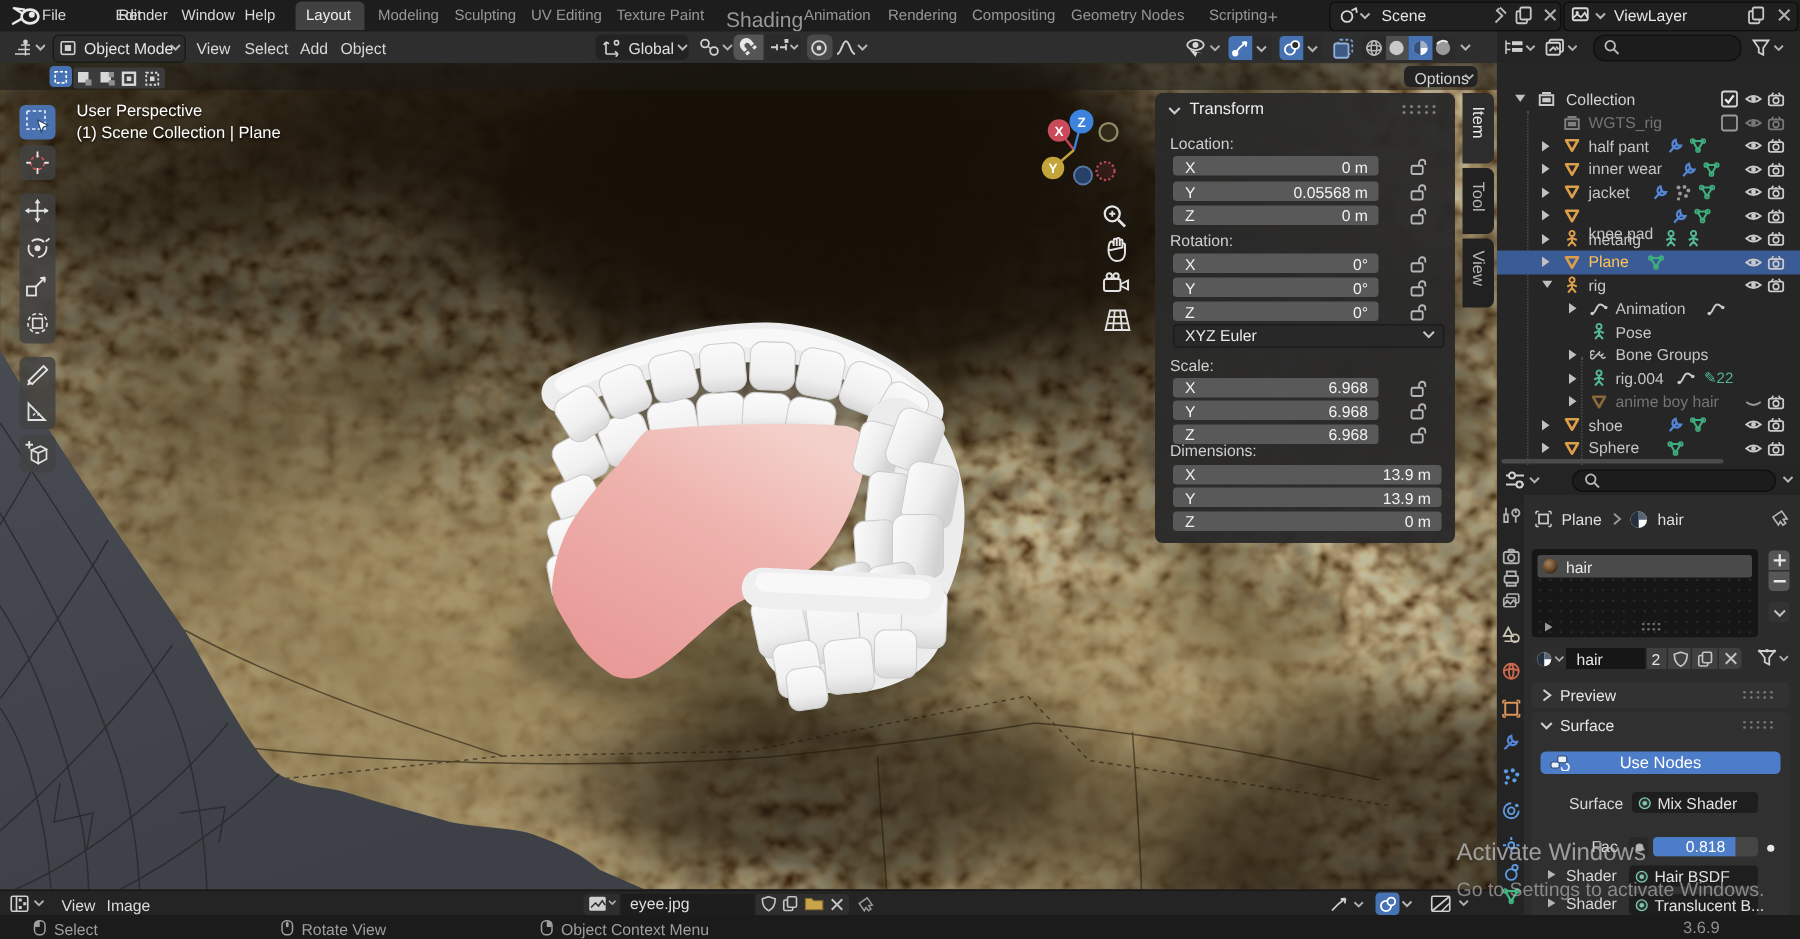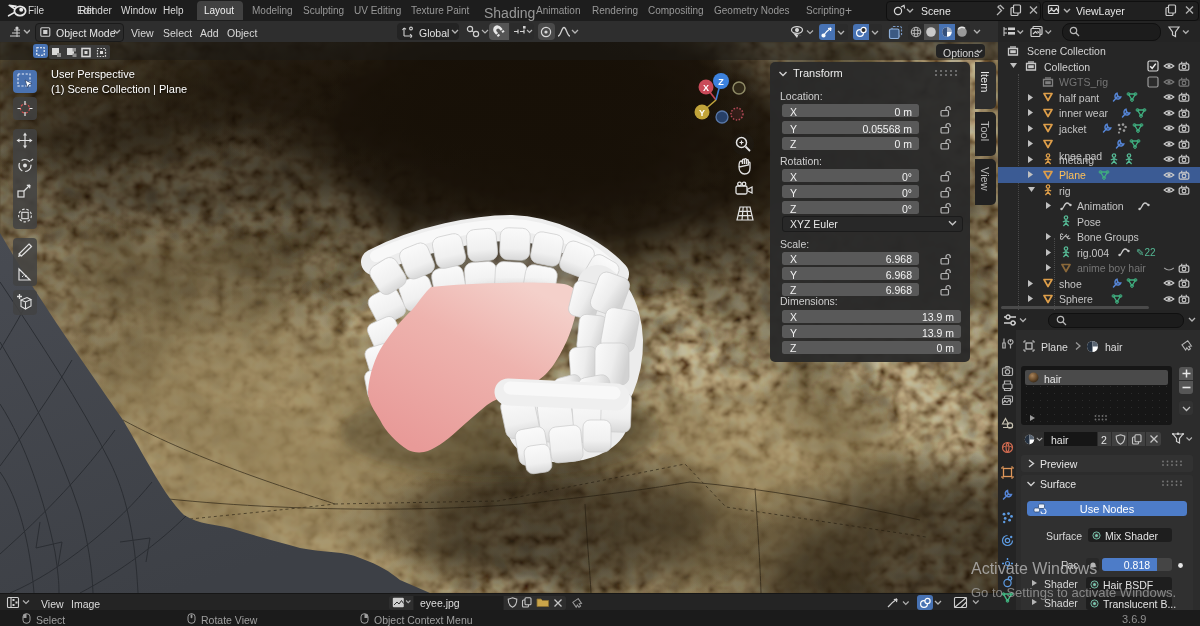--- a/index.html
+++ b/index.html
@@ -713,26 +713,20 @@
         </g>
     <g id="i-unchk">
           <rect x="1" y="1" width="10" height="10" rx="1.5" fill="#2b2b2b" stroke="#9a9a9a" stroke-width="1.2"></rect>
         </g>
   </defs>
     </svg>
 
   <div class="ab" style="left:20px;top:32px;width:1px;height:256px;border-left:1px dotted #4a4a4a;"></div>
   <div class="ab" style="left:56px;top:196px;width:1px;height:80px;border-left:1px dotted #4a4a4a;"></div>
 
-  <div class="orow" style="top:1px;">
-    <svg class="oi" style="left:9px;">
-        <use href="#i-coll"></use>
-      </svg>
-      <span class="t" style="left:29px;color:#d2d2d2;">Scene Collection</span>
-  </div>
   <div class="orow" style="top:32px;">
     <svg class="oi" style="left:44px;opacity:0.55;">
         <use href="#i-coll"></use>
       </svg>
       <span class="t" style="left:61px;color:#757575;">WGTS_rig</span>
     <svg class="oi" style="left:149px;">
         <use href="#i-unchk"></use>
       </svg>
     <svg class="oi" style="left:165px;opacity:0.5;">
         <use href="#i-eye"></use>

